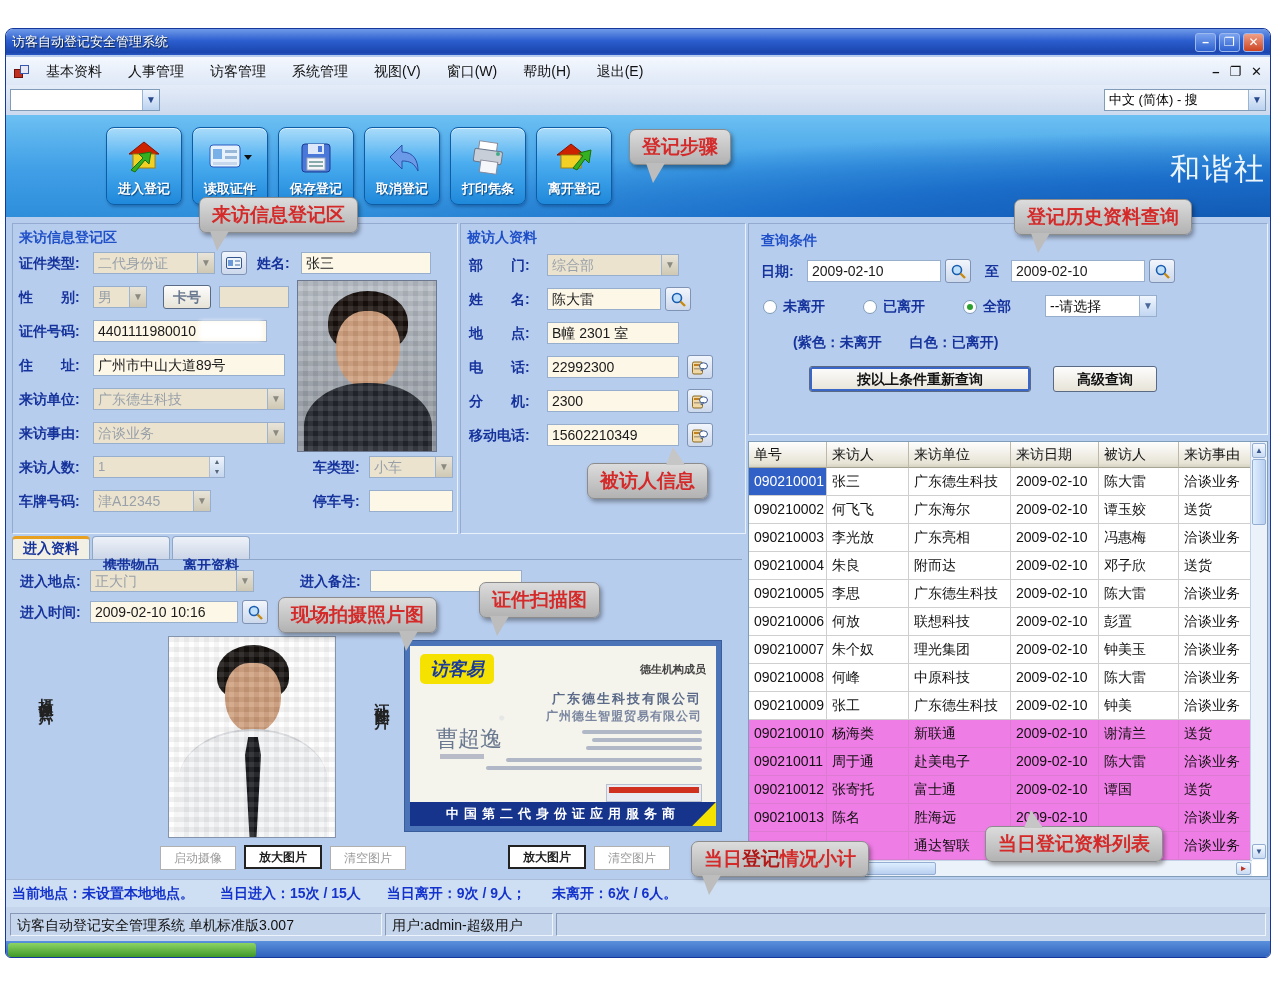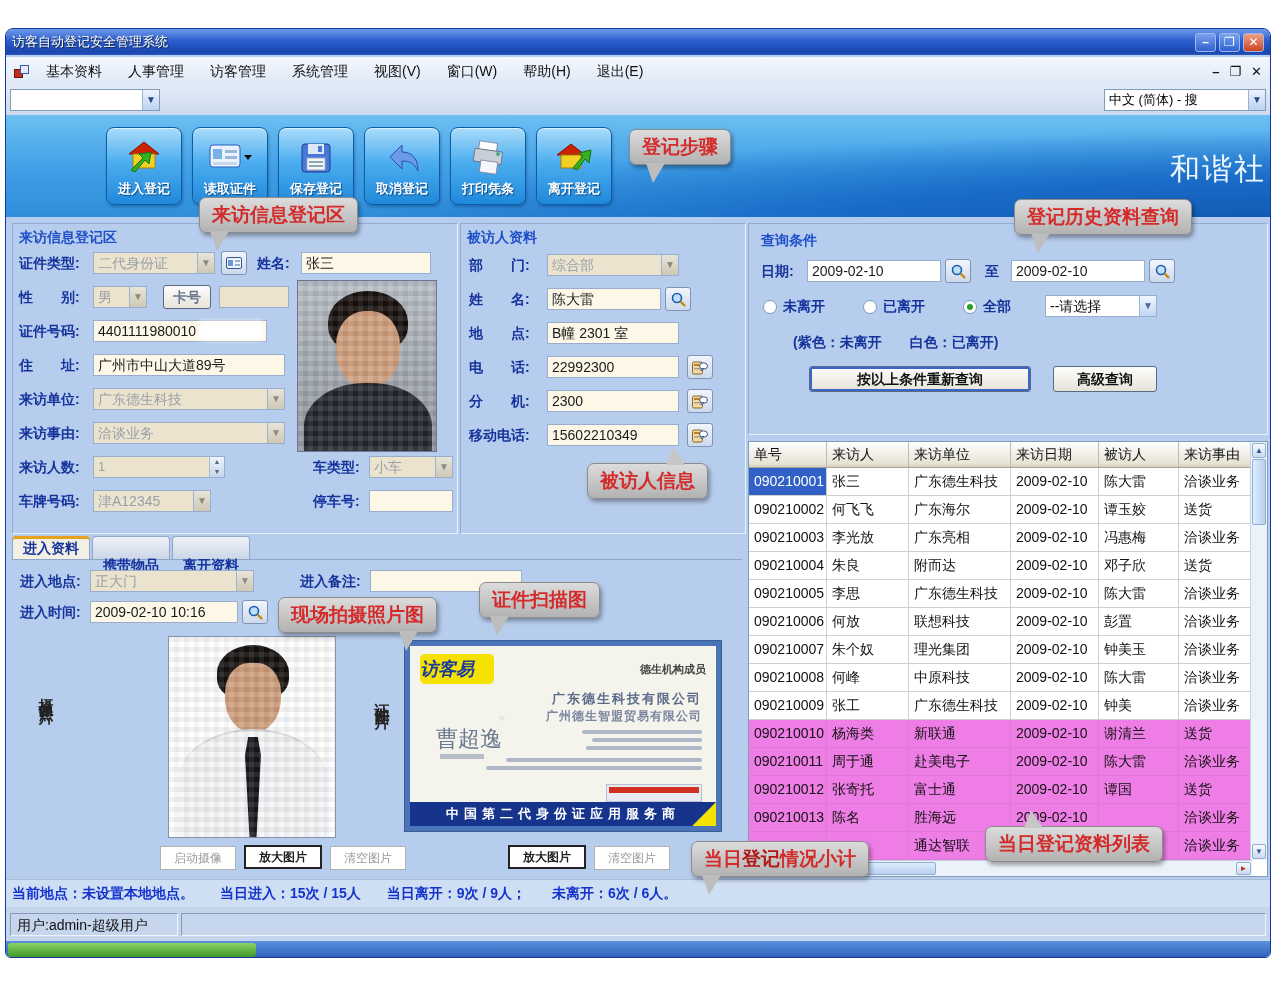--- a/index.html
+++ b/index.html
@@ -126,21 +126,21 @@
   .p2face { position:absolute; left:56px; top:26px; width:56px; height:70px; background:#cf9e7c; border-radius:46% 46% 54% 54%; }
   .p2shirt { position:absolute; left:10px; top:92px; width:148px; height:110px; background:#f4f5f7; border-radius:50% 50% 0 0/46% 46% 0 0; border-top:2px solid #d8dade; }
   .p2tie { position:absolute; left:76px; top:100px; width:16px; height:100px; background:#16181c; clip-path:polygon(20% 0,80% 0,100% 18%,72% 100%,28% 100%,0 18%); }
   .vlabel { position:absolute; writing-mode:vertical-rl; letter-spacing:4px; font-size:15px; color:#222; font-weight:bold; }
 
   
   .cardscan { position:absolute; left:392px; top:104px; width:318px; height:192px; background:#4b74b8; border:1px solid #3a5c98; padding:5px; }
   .card { position:relative; width:100%; height:100%; background:#f4f3ec; overflow:hidden;
     background-image:radial-gradient(circle at 30% 40%, rgba(120,150,190,.12) 0 2px, transparent 3px); }
   .vlogo { position:absolute; left:10px; top:8px; width:74px; height:30px; background:#f6e200; border-radius:5px;
-    color:#1a3a9c; font-weight:bold; font-size:18px; font-style:italic; line-height:30px; }
+    color:#1a3a9c; font-weight:bold; font-size:18px; font-style:italic; text-align:center; line-height:30px; }
   .memtag { position:absolute; right:10px; top:16px; font-size:11px; font-weight:bold; color:#444; }
   .cmp1 { position:absolute; right:14px; top:44px; font-size:13px; font-weight:bold; color:#5a6a88; letter-spacing:2px; }
   .cmp2 { position:absolute; right:14px; top:62px; font-size:12px; font-weight:bold; color:#7a86a0; letter-spacing:1px; }
   .cname { position:absolute; left:26px; top:78px; font-size:22px; color:#6a7890; font-family:"Liberation Serif","DejaVu Serif",serif; }
   .cnsub { position:absolute; left:30px; top:108px; width:44px; height:5px; background:#b8bcc8; }
   .cline { position:absolute; right:14px; height:4px; background:#b0b8c8; border-radius:2px; }
   .cred { position:absolute; right:14px; top:138px; width:96px; height:18px; background:#e8ecf2; border:1px solid #b8c0d0; }
   .cred i { position:absolute; left:2px; top:2px; right:2px; height:6px; background:#d03020; display:block; }
   .cbar { position:absolute; left:0; right:0; bottom:0; height:24px; background:#16348c; color:#fff;
     font-size:13px; font-weight:bold; letter-spacing:5px; text-align:center; line-height:24px; }
@@ -658,20 +658,21 @@
   </div>
 
   <div class="summary">
     <span>当前地点：未设置本地地点。</span>
     <span>当日进入：15次 / 15人</span>
     <span>当日离开：9次 / 9人；</span>
     <span>未离开：6次 / 6人。</span>
   </div>
 
   <div class="statusbar">
+    <div class="sseg" style="width:372px;">访客自动登记安全管理系统 单机标准版3.007</div>
     <div class="sseg" style="width:168px;">用户:admin-超级用户</div>
     <div class="sseg" style="flex:1;"></div>
   </div>
 
   <div class="bottomstrip">
         <div class="green"></div>
       </div>
 
   <div class="callout" style="left:623px;top:100px;">
     <span>登记步骤</span><span class="tail down" style="left:16px;"></span>

